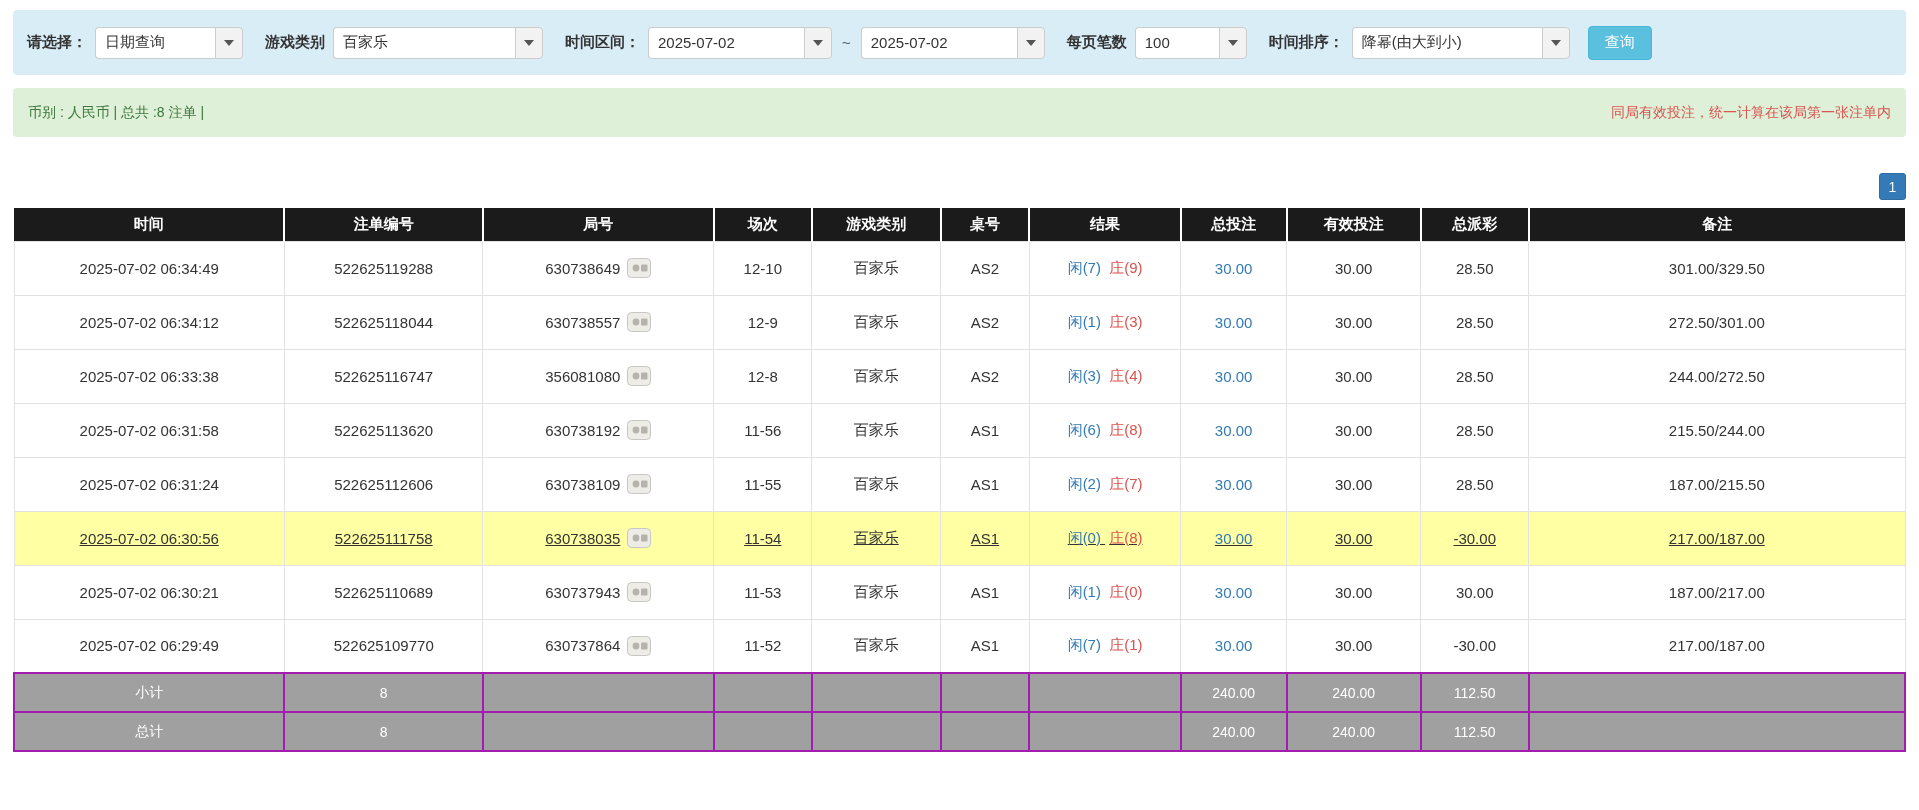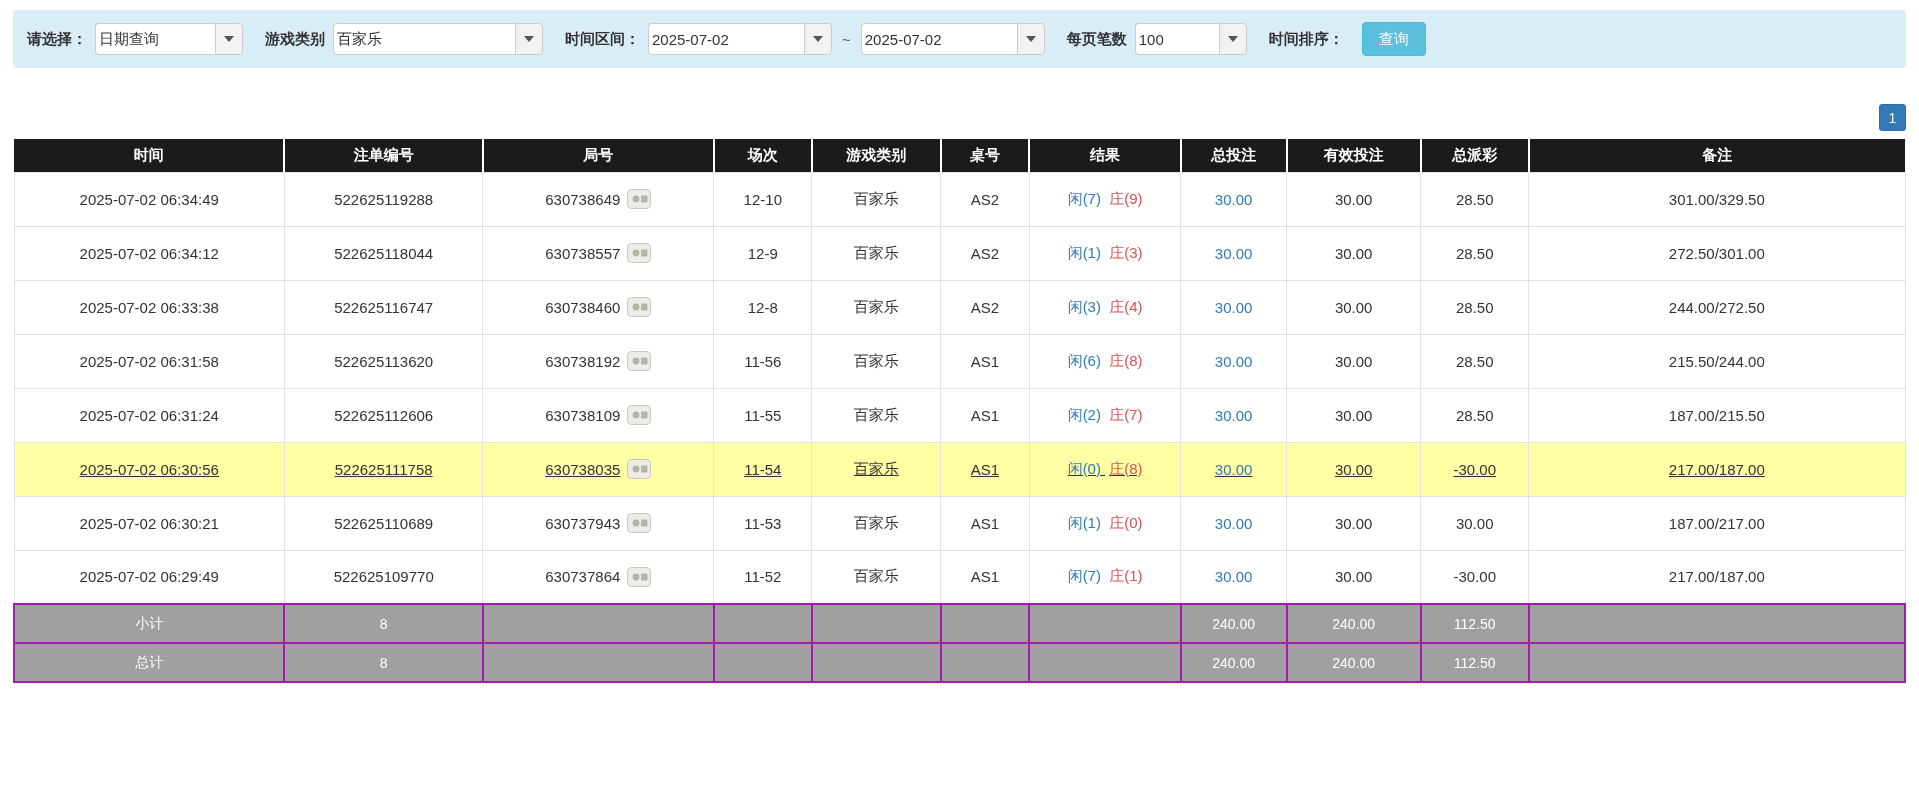--- a/index.html
+++ b/index.html
@@ -17,32 +17,32 @@
   body{font-family:"Liberation Sans","DejaVu Sans",sans-serif;color:#333;}
   .page{width:1919px;padding:10px 13px 20px 13px;}
 
   
   .page-title{font-size:20px;font-weight:500;color:#2b2b2b;margin:6px 0 16px 0;}
 
   
   .filter-bar{
     background:var(--filter_bg);
     border-radius:4px;
-    height:58px;
+    height:65px;
     display:flex;align-items:center;
     padding:0 14px;
     gap:8px;
     font-size:15px;
   }
   .flabel{font-weight:bold;color:#333;margin-left:14px;white-space:nowrap;}
   .flabel:first-child{margin-left:0;}
   .combo{display:inline-flex;align-items:stretch;height:32px;}
   .combo input{
     height:32px;border:1px solid #ccc;border-right:none;
-    border-radius:4px 0 0 4px;padding:0 3px;font-size:15px;color:#333;
+    border-radius:4px 0 0 4px;padding:0 9px;font-size:15px;color:#333;
     background:#fff;outline:none;font-family:inherit;
   }
   .combo .caret-btn{
     width:28px;height:32px;border:1px solid #ccc;background:#f2f2f2;
     border-radius:0 4px 4px 0;display:flex;align-items:center;justify-content:center;
     cursor:pointer;padding:0;
   }
   .caret{width:0;height:0;border-left:5px solid transparent;border-right:5px solid transparent;border-top:6px solid #555;}
   .w-query input{width:120px;}
   .w-game input{width:182px;}
@@ -135,24 +135,34 @@
 
     <span class="flabel">每页笔数</span>
     <span class="combo w-size">
       <input readonly="" value="100" style="">
       <button class="caret-btn">
           <span class="caret"></span>
         </button>
     </span>
 
     <span class="flabel">时间排序：</span>
+    <span class="combo w-sort">
+      <input readonly="" value="降幂(由大到小)" style="">
+      <button class="caret-btn">
+          <span class="caret"></span>
+        </button>
+    </span>
 
     <button class="query-btn">查询</button>
   </div>
 
+  <div class="summary-bar">
+    <span class="summary-left">币别 : 人民币 | 总共 :8 注单 |</span>
+    <span class="summary-right">同局有效投注，统一计算在该局第一张注单内</span>
+  </div>
 
   <div class="pagination">
     <div class="page-btn">1</div>
   </div>
 
   <table class="records">
     <colgroup>
       <col style="width:14.3%">
         <col style="width:10.5%">
         <col style="width:12.2%">
@@ -237,21 +247,21 @@
     </td>
     <td>30.00</td>
     <td>28.50</td>
     <td>272.50/301.00</td>
   </tr>
         <tr class="body-row">
     <td>2025-07-02 06:33:38</td>
     <td>522625116747</td>
     <td>
       <span class="round-cell-inner">
-        <span>630738460</span>
+        <span>356081080</span>
         <span class="round-icon">
           <svg width="24" height="20" viewBox="0 0 24 20" aria-hidden="true">
             <rect x="0.5" y="0.5" width="23" height="19" rx="4" fill="#edece7" stroke="#c6c6c2"></rect>
             <circle cx="9" cy="10" r="3.4" fill="#b5b3aa"></circle>
             <rect x="14" y="6.5" width="6.5" height="7" rx="1.2" fill="#b5b3aa"></rect>
           </svg>
         </span>
       </span>
     </td>
     <td>12-8</td>

